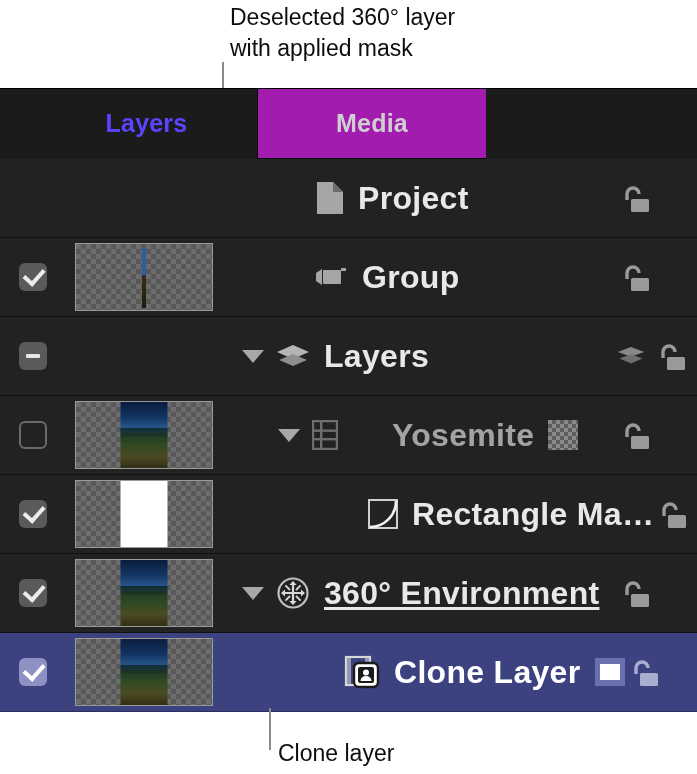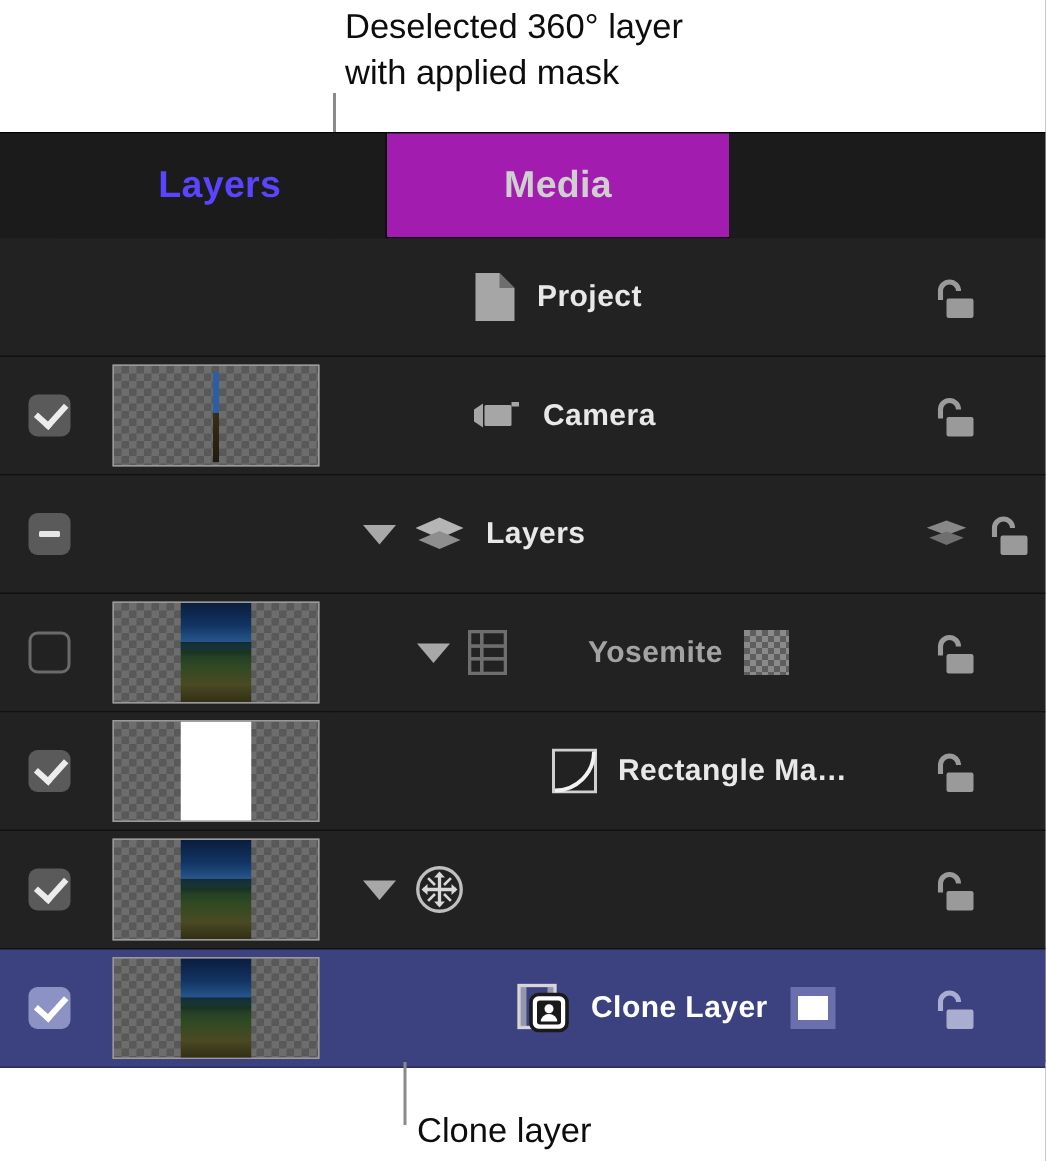--- a/index.html
+++ b/index.html
@@ -137,21 +137,21 @@
     width:0; height:0;
     border-left: 11px solid transparent;
     border-right: 11px solid transparent;
     border-top: 13px solid #a8a8a8;
     flex: 0 0 auto;
   }
   .tri-slot { width: 46px; flex:0 0 46px; display:flex; align-items:center; justify-content:center; }
 
   
   .lbl {
-    font-size: 20px; font-weight: bold; color:#e8e8e8;
+    font-size: 32px; font-weight: bold; color:#e8e8e8;
     letter-spacing:.3px; white-space:nowrap;
   }
   .lbl.dim { color:#a3a3a3;margin-left:40px; }
   .lbl.underline { text-decoration: underline; text-underline-offset: 3px; }
   .row.selected .lbl { color:#ffffff; }
 
   .icon { flex:0 0 auto; display:flex; align-items:center; justify-content:center; }
   .gap { width: 14px; flex:0 0 14px; }
 
   
@@ -221,21 +221,21 @@
           <div class="ind" style="width:46px"></div>
           <div class="tri-slot"></div>
           <span class="icon">
             <svg width="34" height="26" viewBox="0 0 34 26">
               <path d="M2 9 l6 -4 v16 l-6 -4 Z" fill="#a6a6a6"></path>
               <rect x="9" y="6" width="18" height="14" rx="1" fill="#a6a6a6"></rect>
               <path d="M27 4 h5 v3 h-5 Z" fill="#a6a6a6"></path>
             </svg>
           </span>
           <div class="gap"></div>
-          <span class="lbl">Camera</span>
+          <span class="lbl">Group</span>
         </div>
         <div class="right-cell">
           <span class="icon">
             <svg width="34" height="34" viewBox="0 0 34 34">
               <path d="M10 19 v-6 a6 6 0 0 1 12 0" fill="none" stroke="#9a9a9a" stroke-width="3.4"></path>
               <rect x="14" y="18" width="18" height="13" rx="1.5" fill="#9a9a9a"></rect>
             </svg>
           </span>
         </div>
       </div>
@@ -368,20 +368,21 @@
             <svg width="34" height="34" viewBox="0 0 34 34">
               <circle cx="17" cy="17" r="14.5" fill="none" stroke="#bfbfbf" stroke-width="2.2"></circle>
               <path d="M17 6 v22 M6 17 h22" stroke="#d8d8d8" stroke-width="2.2"></path>
               <path d="M17 5 l-3.6 4 h7.2 Z M17 29 l-3.6 -4 h7.2 Z
                        M5 17 l4 -3.6 v7.2 Z M29 17 l-4 -3.6 v7.2 Z" fill="#d8d8d8"></path>
               <path d="M9.4 9.4 l4.6 4.6 M24.6 24.6 l-4.6 -4.6
                        M24.6 9.4 l-4.6 4.6 M9.4 24.6 l4.6 -4.6" stroke="#d8d8d8" stroke-width="1.8"></path>
             </svg>
           </span>
           <div class="gap"></div>
+          <span class="lbl underline">360° Environment</span>
         </div>
         <div class="right-cell">
           <span class="icon">
             <svg width="34" height="34" viewBox="0 0 34 34">
               <path d="M10 19 v-6 a6 6 0 0 1 12 0" fill="none" stroke="#9a9a9a" stroke-width="3.4"></path>
               <rect x="14" y="18" width="18" height="13" rx="1.5" fill="#9a9a9a"></rect>
             </svg>
           </span>
         </div>
       </div>

